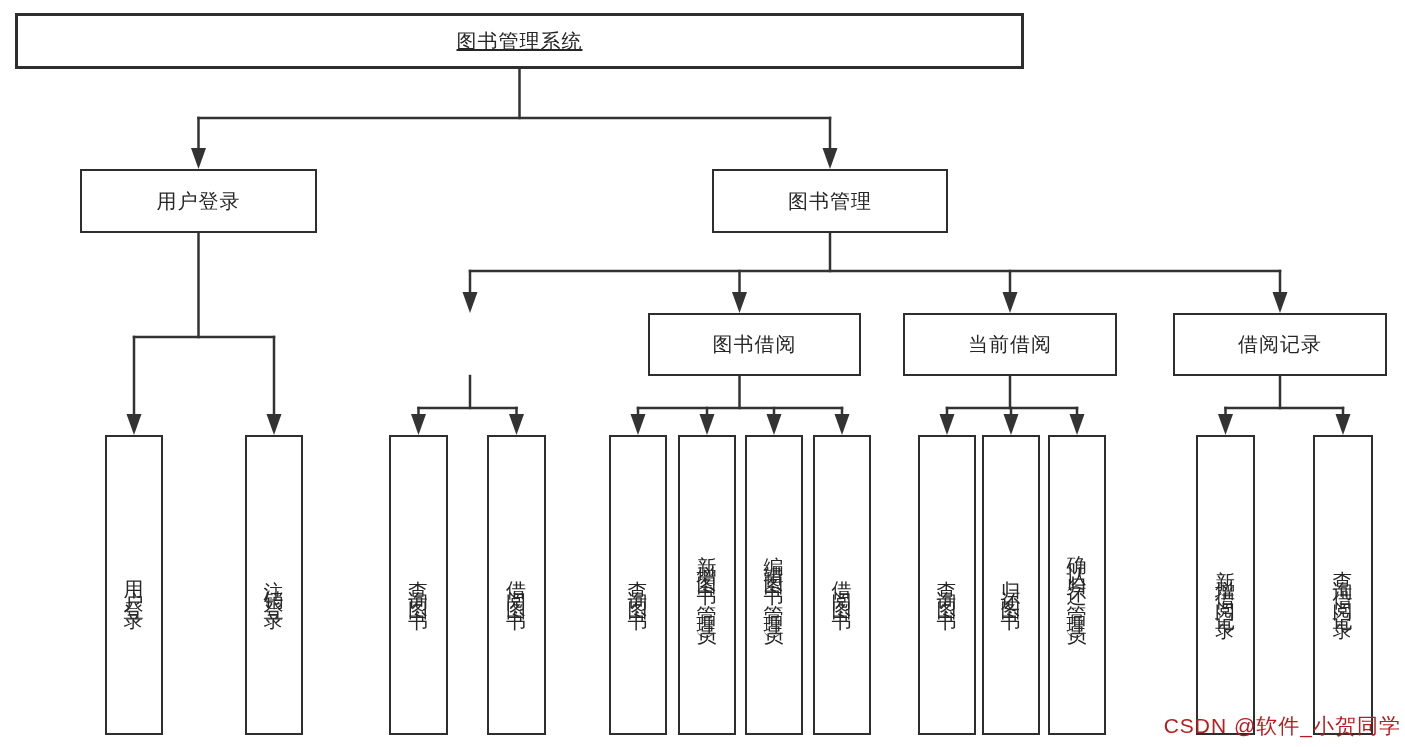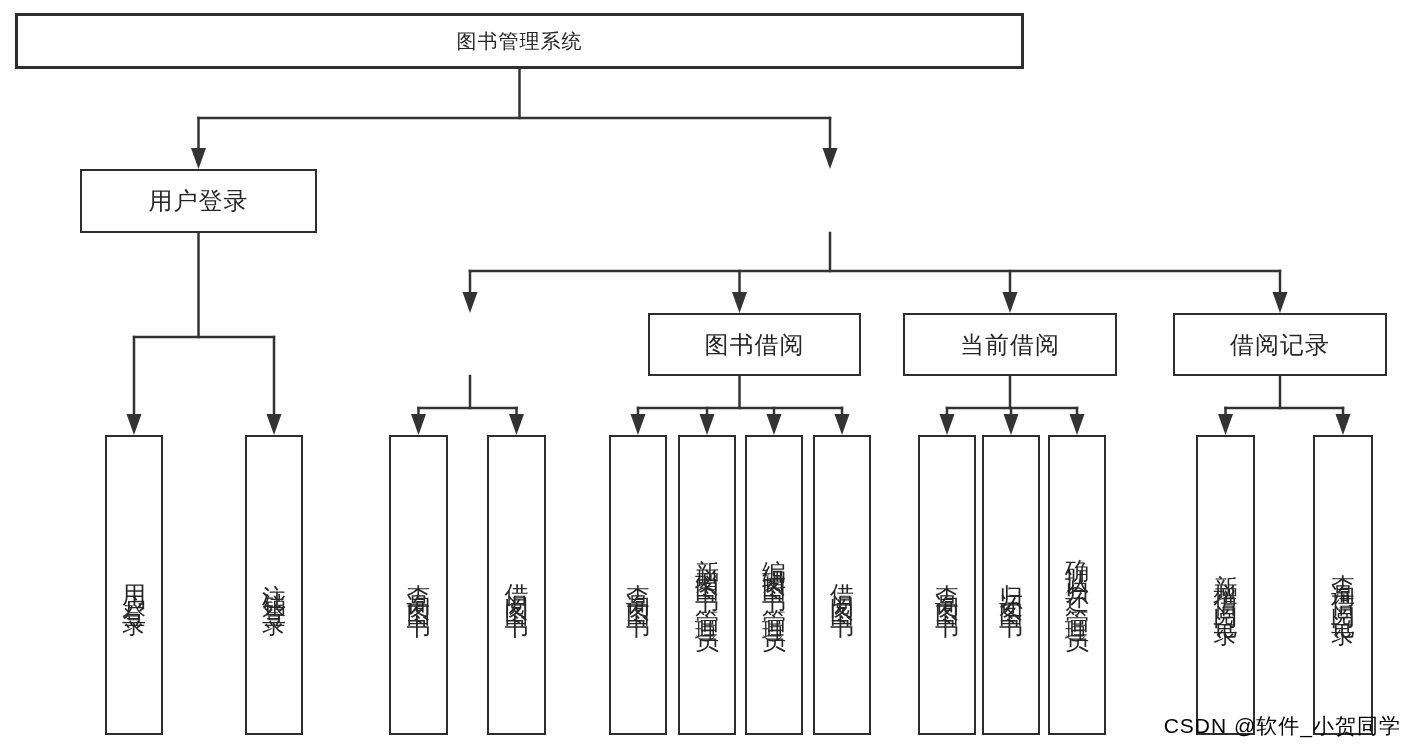--- a/index.html
+++ b/index.html
@@ -21,21 +21,21 @@
   }
   .node {
     position: absolute;
     box-sizing: border-box;
     background: #ffffff;
     border: 2.5px solid #2e2e2e;
     display: flex;
     align-items: center;
     justify-content: center;
     color: #262626;
-    font-size: 24px;
+    font-size: 20px;
     letter-spacing: 1px;
     z-index: 2;
     white-space: nowrap;
   }
   .node.root {
     border-width: 3px;
     font-size: 20px;
   }
   .node.vertical {
     writing-mode: vertical-lr;
@@ -44,21 +44,21 @@
     white-space: normal;
     line-height: 1;
   }
   .watermark {
     position: absolute;
     right: 4px;
     top: 712px;
     z-index: 3;
     font-size: 21px;
     letter-spacing: 1px;
-    color: #000000;
+    color: #b91c1c;
     pointer-events: none;
   }
 </style>
 </head>
 <body>
 
 <div id="canvas">
   <svg id="edges" viewBox="0 0 1405 747" xmlns="http://www.w3.org/2000/svg">
       <line x1="519.5" y1="69" x2="519.5" y2="118" stroke="#333333" stroke-width="2.5" stroke-linecap="square"></line>
       <line x1="198.5" y1="118" x2="830" y2="118" stroke="#333333" stroke-width="2.5" stroke-linecap="square"></line>
@@ -107,22 +107,23 @@
       <line x1="1077" y1="408" x2="1077" y2="418" stroke="#333333" stroke-width="2.5" stroke-linecap="square"></line>
       <polygon points="1069.5,414 1084.5,414 1077,435" fill="#333333"></polygon>
       <line x1="1280" y1="376" x2="1280" y2="408" stroke="#333333" stroke-width="2.5" stroke-linecap="square"></line>
       <line x1="1225.5" y1="408" x2="1343" y2="408" stroke="#333333" stroke-width="2.5" stroke-linecap="square"></line>
       <line x1="1225.5" y1="408" x2="1225.5" y2="418" stroke="#333333" stroke-width="2.5" stroke-linecap="square"></line>
       <polygon points="1218,414 1233,414 1225.5,435" fill="#333333"></polygon>
       <line x1="1343" y1="408" x2="1343" y2="418" stroke="#333333" stroke-width="2.5" stroke-linecap="square"></line>
       <polygon points="1335.5,414 1350.5,414 1343,435" fill="#333333"></polygon>
     </svg>
   <div class="watermark">CSDN @软件_小贺同学</div>
-<div class="node root" style="left: 15px; top: 13px; width: 1009px; height: 56px;">图书管理系统</div>
+<div class="node root" style="left: 15px; top: 13px; width: 1009px; height: 56px; text-decoration: underline;">图书管理系统</div>
     <div class="node" style="left: 80px; top: 169px; width: 237px; height: 64px;">用户登录</div>
+    <div class="node" style="left: 712px; top: 169px; width: 236px; height: 64px;">图书管理</div>
     <div class="node" style="left: 633px; top: 313px; width: 213px; height: 63px; margin-left: 15px;">图书借阅</div>
     <div class="node" style="left: 903px; top: 313px; width: 214px; height: 63px;">当前借阅</div>
     <div class="node" style="left: 1173px; top: 313px; width: 214px; height: 63px;">借阅记录</div>
     <div class="node vertical" style="left: 105px; top: 435px; width: 58px; height: 300px;">用户登录</div>
     <div class="node vertical" style="left: 245px; top: 435px; width: 58px; height: 300px;">注销登录</div>
     <div class="node vertical" style="left: 389px; top: 435px; width: 59px; height: 300px;">查询图书</div>
     <div class="node vertical" style="left: 487px; top: 435px; width: 59px; height: 300px;">借阅图书</div>
     <div class="node vertical" style="left: 609px; top: 435px; width: 58px; height: 300px;">查询图书</div>
     <div class="node vertical" style="left: 678px; top: 435px; width: 58px; height: 300px;">新增图书（管理员）</div>
     <div class="node vertical" style="left: 745px; top: 435px; width: 58px; height: 300px;">编辑图书（管理员）</div>

